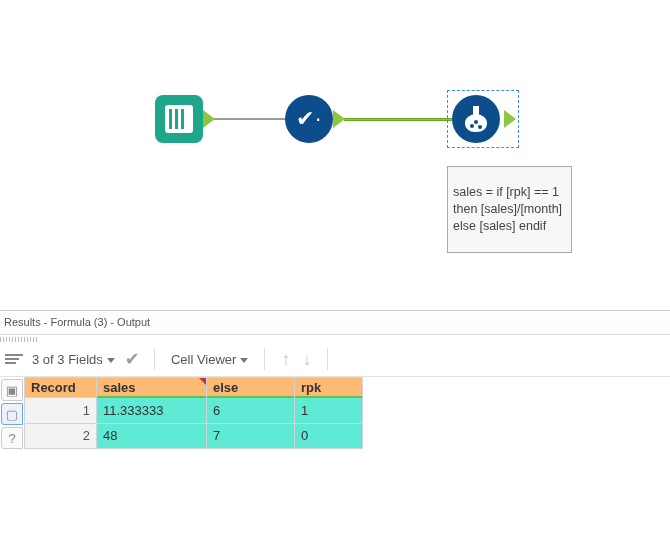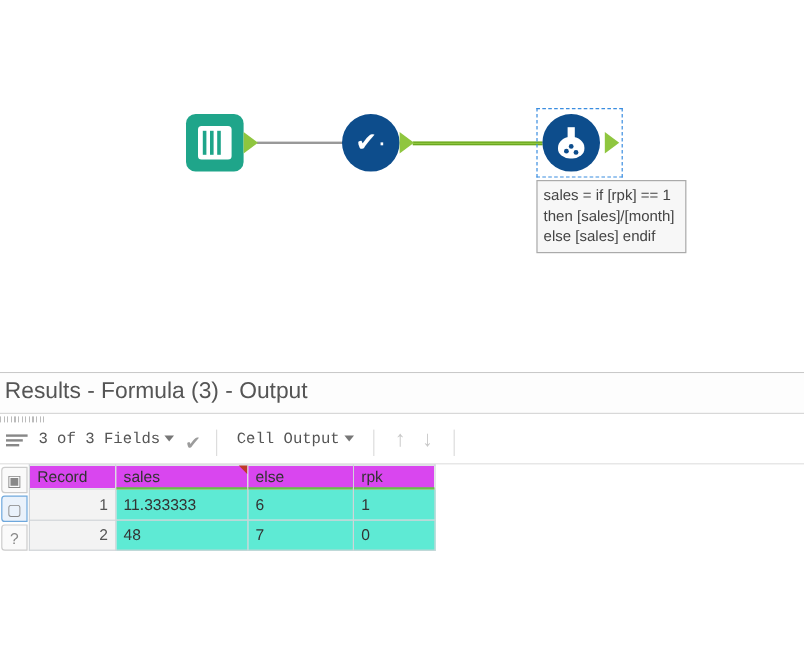--- a/index.html
+++ b/index.html
@@ -18,47 +18,47 @@
   .conn-port { position: absolute; width: 0; height: 0; border-top: 9px solid transparent; border-bottom: 9px solid transparent; }
   .conn-port.out { border-left: 12px solid #8fc63f; }
   .port1 { left: 203px; top: 110px; }
   .port2 { left: 333px; top: 110px; }
   .port3 { left: 504px; top: 110px; }
   
   .wire { position: absolute; height: 2px; background: #999; top: 118px; }
   .wire1 { left: 214px; width: 72px; }
   .wire2 { left: 344px; width: 108px; background: #8fc63f; height: 3px; border-top:1px solid #6ba820; border-bottom:1px solid #6ba820; }
   
-  .formula-text { position: absolute; left: 447px; top: 150px; width: 125px; border: 1px solid #aaa; background: #f7f7f7; padding: 4px 5px; font-size: 12.5px; line-height: 1.35; color: #444; }
+  .formula-text { position: absolute; left: 447px; top: 166px; width: 125px; border: 1px solid #aaa; background: #f7f7f7; padding: 17px 5px; font-size: 12.5px; line-height: 1.35; color: #444; }
   
   
   .panel { position: absolute; top: 310px; left: 0; right: 0; bottom: 0; border-top: 1px solid #c9c9c9; background: #fff; }
-  .panel-title { padding: 5px 4px 6px; font-size: 19px; color: #555; border-bottom: 1px solid #d8d8d8; background: #fdfdfd; }
+  .panel-title { padding: 5px 4px 6px; font-size: 11px; color: #555; border-bottom: 1px solid #d8d8d8; background: #fdfdfd; }
   .grip { height: 5px; background: repeating-linear-gradient(90deg, #bbb 0 1px, transparent 1px 3px); width: 39px; margin: 2px 0 0 0; }
   
-  .toolbar { display: flex; padding: 6px 4px; gap: 4px; border-bottom: 1px solid #e2e2e2; font-family: Liberation Mono, monospace; }
+  .toolbar { display: flex; align-items: center; padding: 6px 4px; gap: 4px; border-bottom: 1px solid #e2e2e2; }
   .toolbar .sep { width: 1px; height: 22px; background: #ddd; margin: 0 8px; }
   .tb-icon { width: 20px; height: 18px; display: inline-flex; align-items: center; justify-content: center; color: #777; }
   .lines-icon { display:inline-block; width:18px; }
   .lines-icon span { display:block; height:2px; background:#888; margin:2px 0; }
   .lines-icon span:nth-child(2){ width: 80%; }
   .lines-icon span:nth-child(3){ width: 60%; }
   .tb-text { color: #555; padding: 0 4px; }
   .dd-caret { display:inline-block; width:0; height:0; border-left:4px solid transparent; border-right:4px solid transparent; border-top:5px solid #777; margin-left: 4px; vertical-align: middle; }
   .check { color: #9c9c9c; font-size: 18px; padding: 0 2px; }
   .arrow { font-size: 18px; color: #c9c9c9; padding: 0 4px; }
   
   .results-body { display: flex; }
   .left-gutter { width: 24px; display: flex; flex-direction: column; align-items: center; gap: 2px; padding-top: 2px; }
   .gutter-btn { width: 22px; height: 22px; border: 1px solid #ccc; border-radius: 3px 0 0 3px; display: flex; align-items: center; justify-content: center; color: #888; background:#fafafa; font-size:13px; }
   .gutter-btn.active { border-color: #6fa8dc; background: #eaf2fb; }
   
   .grid { border-collapse: collapse; font-size: 13px; margin-top: 0; }
   .grid th, .grid td { border: 1px solid #d0d4d8; padding: 1px 6px; text-align: left; height: 20px; background: #5eead4; }
-  .grid th { background: #d946ef; font-weight: 400; color: #333; position: relative; }
+  .grid th { background: #fdba74; font-weight: 700; color: #333; position: relative; }
   .grid th.rec { width: 72px; }
   .grid th.c1 { width: 110px; }
   .grid th.c2 { width: 88px; }
   .grid th.c3 { width: 68px; }
   .grid td.rn { text-align: right; background: #f3f3f3; color: #555; }
   .hdr-accent { position: absolute; left:0; right:0; bottom:-1px; height:2px; background:#66c04a; }
   .red-mark { position:absolute; right:0; top:0; width:0; height:0; border-top:7px solid #c0392b; border-left:7px solid transparent; }
   
   
   .icon-book { width: 28px; height: 28px; background: #fff; border-radius: 3px; position: relative; }
@@ -107,21 +107,21 @@
     <span class="tb-icon">
         <span class="lines-icon">
           <span></span>
           <span></span>
           <span></span>
         </span>
       </span>
     <span class="tb-text"><span>3 of 3 Fields</span><span class="dd-caret"></span></span>
     <span class="check">✔</span>
     <span class="sep"></span>
-    <span class="tb-text"><span>Cell Output</span><span class="dd-caret"></span></span>
+    <span class="tb-text"><span>Cell Viewer</span><span class="dd-caret"></span></span>
     <span class="sep"></span>
     <span class="arrow">↑</span>
     <span class="arrow">↓</span>
     <span class="sep"></span>
   </div>
 
   <div class="results-body">
     <div class="left-gutter">
       <div class="gutter-btn">▣</div>
       <div class="gutter-btn active">▢</div>

